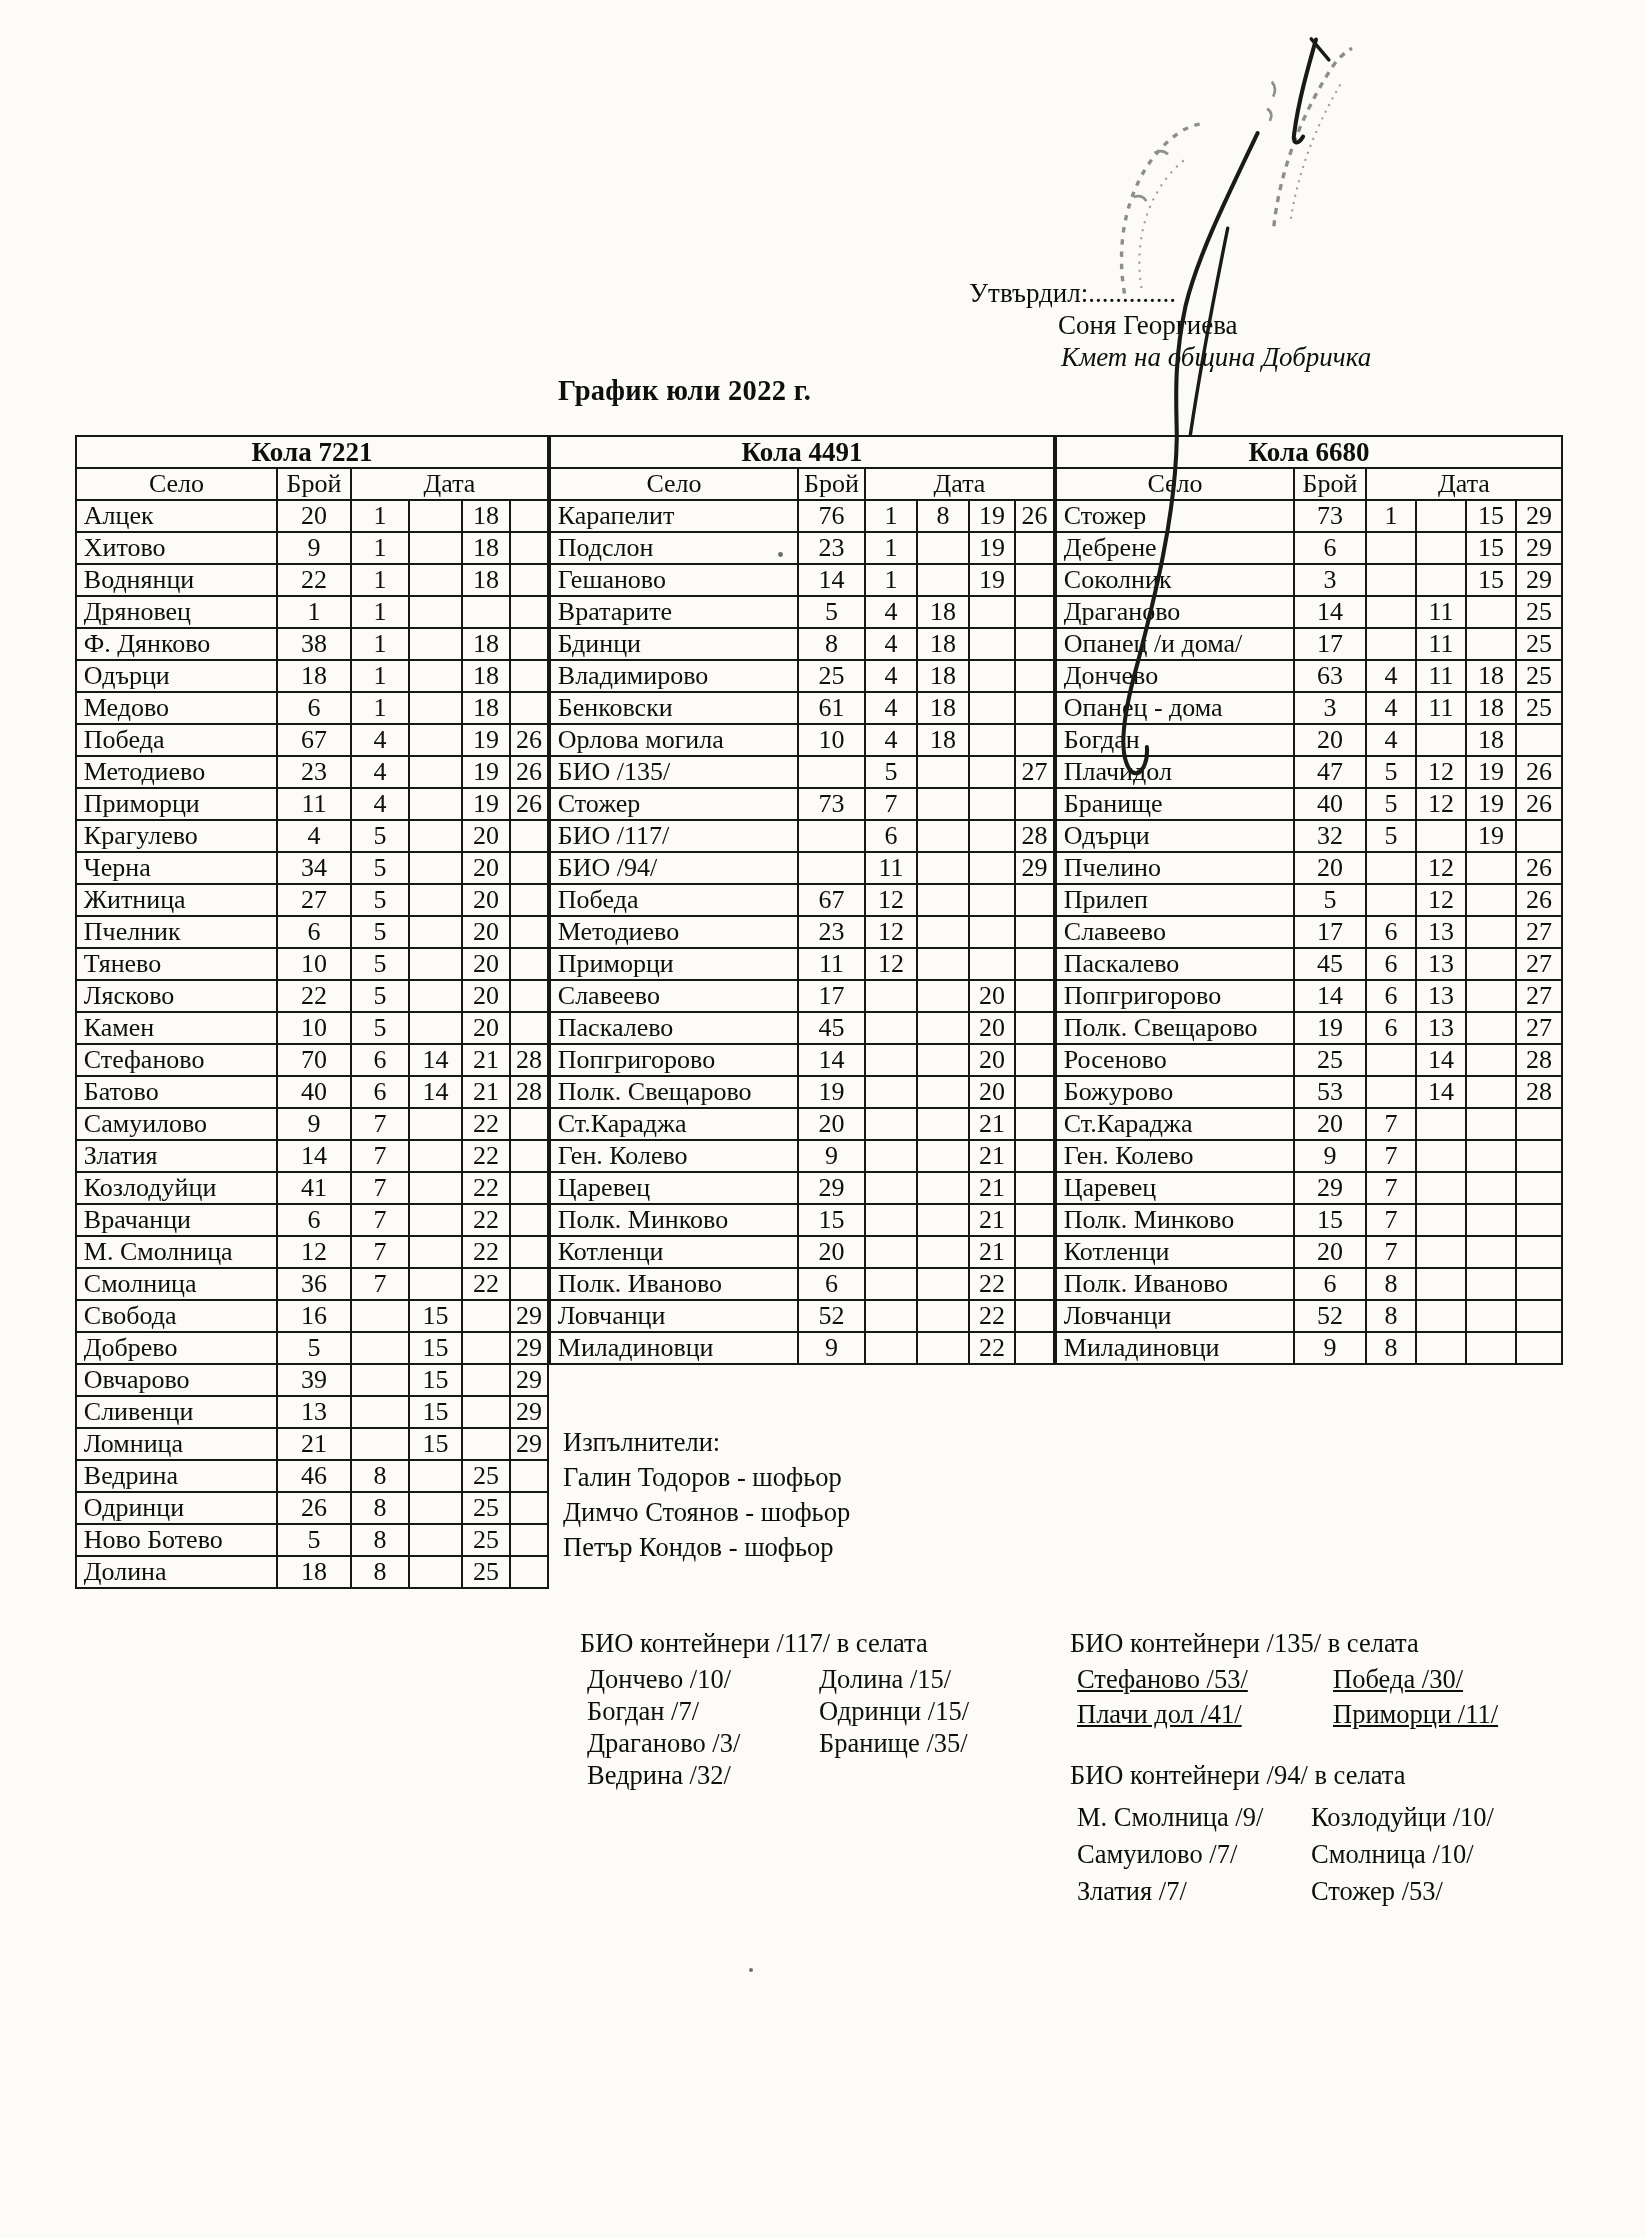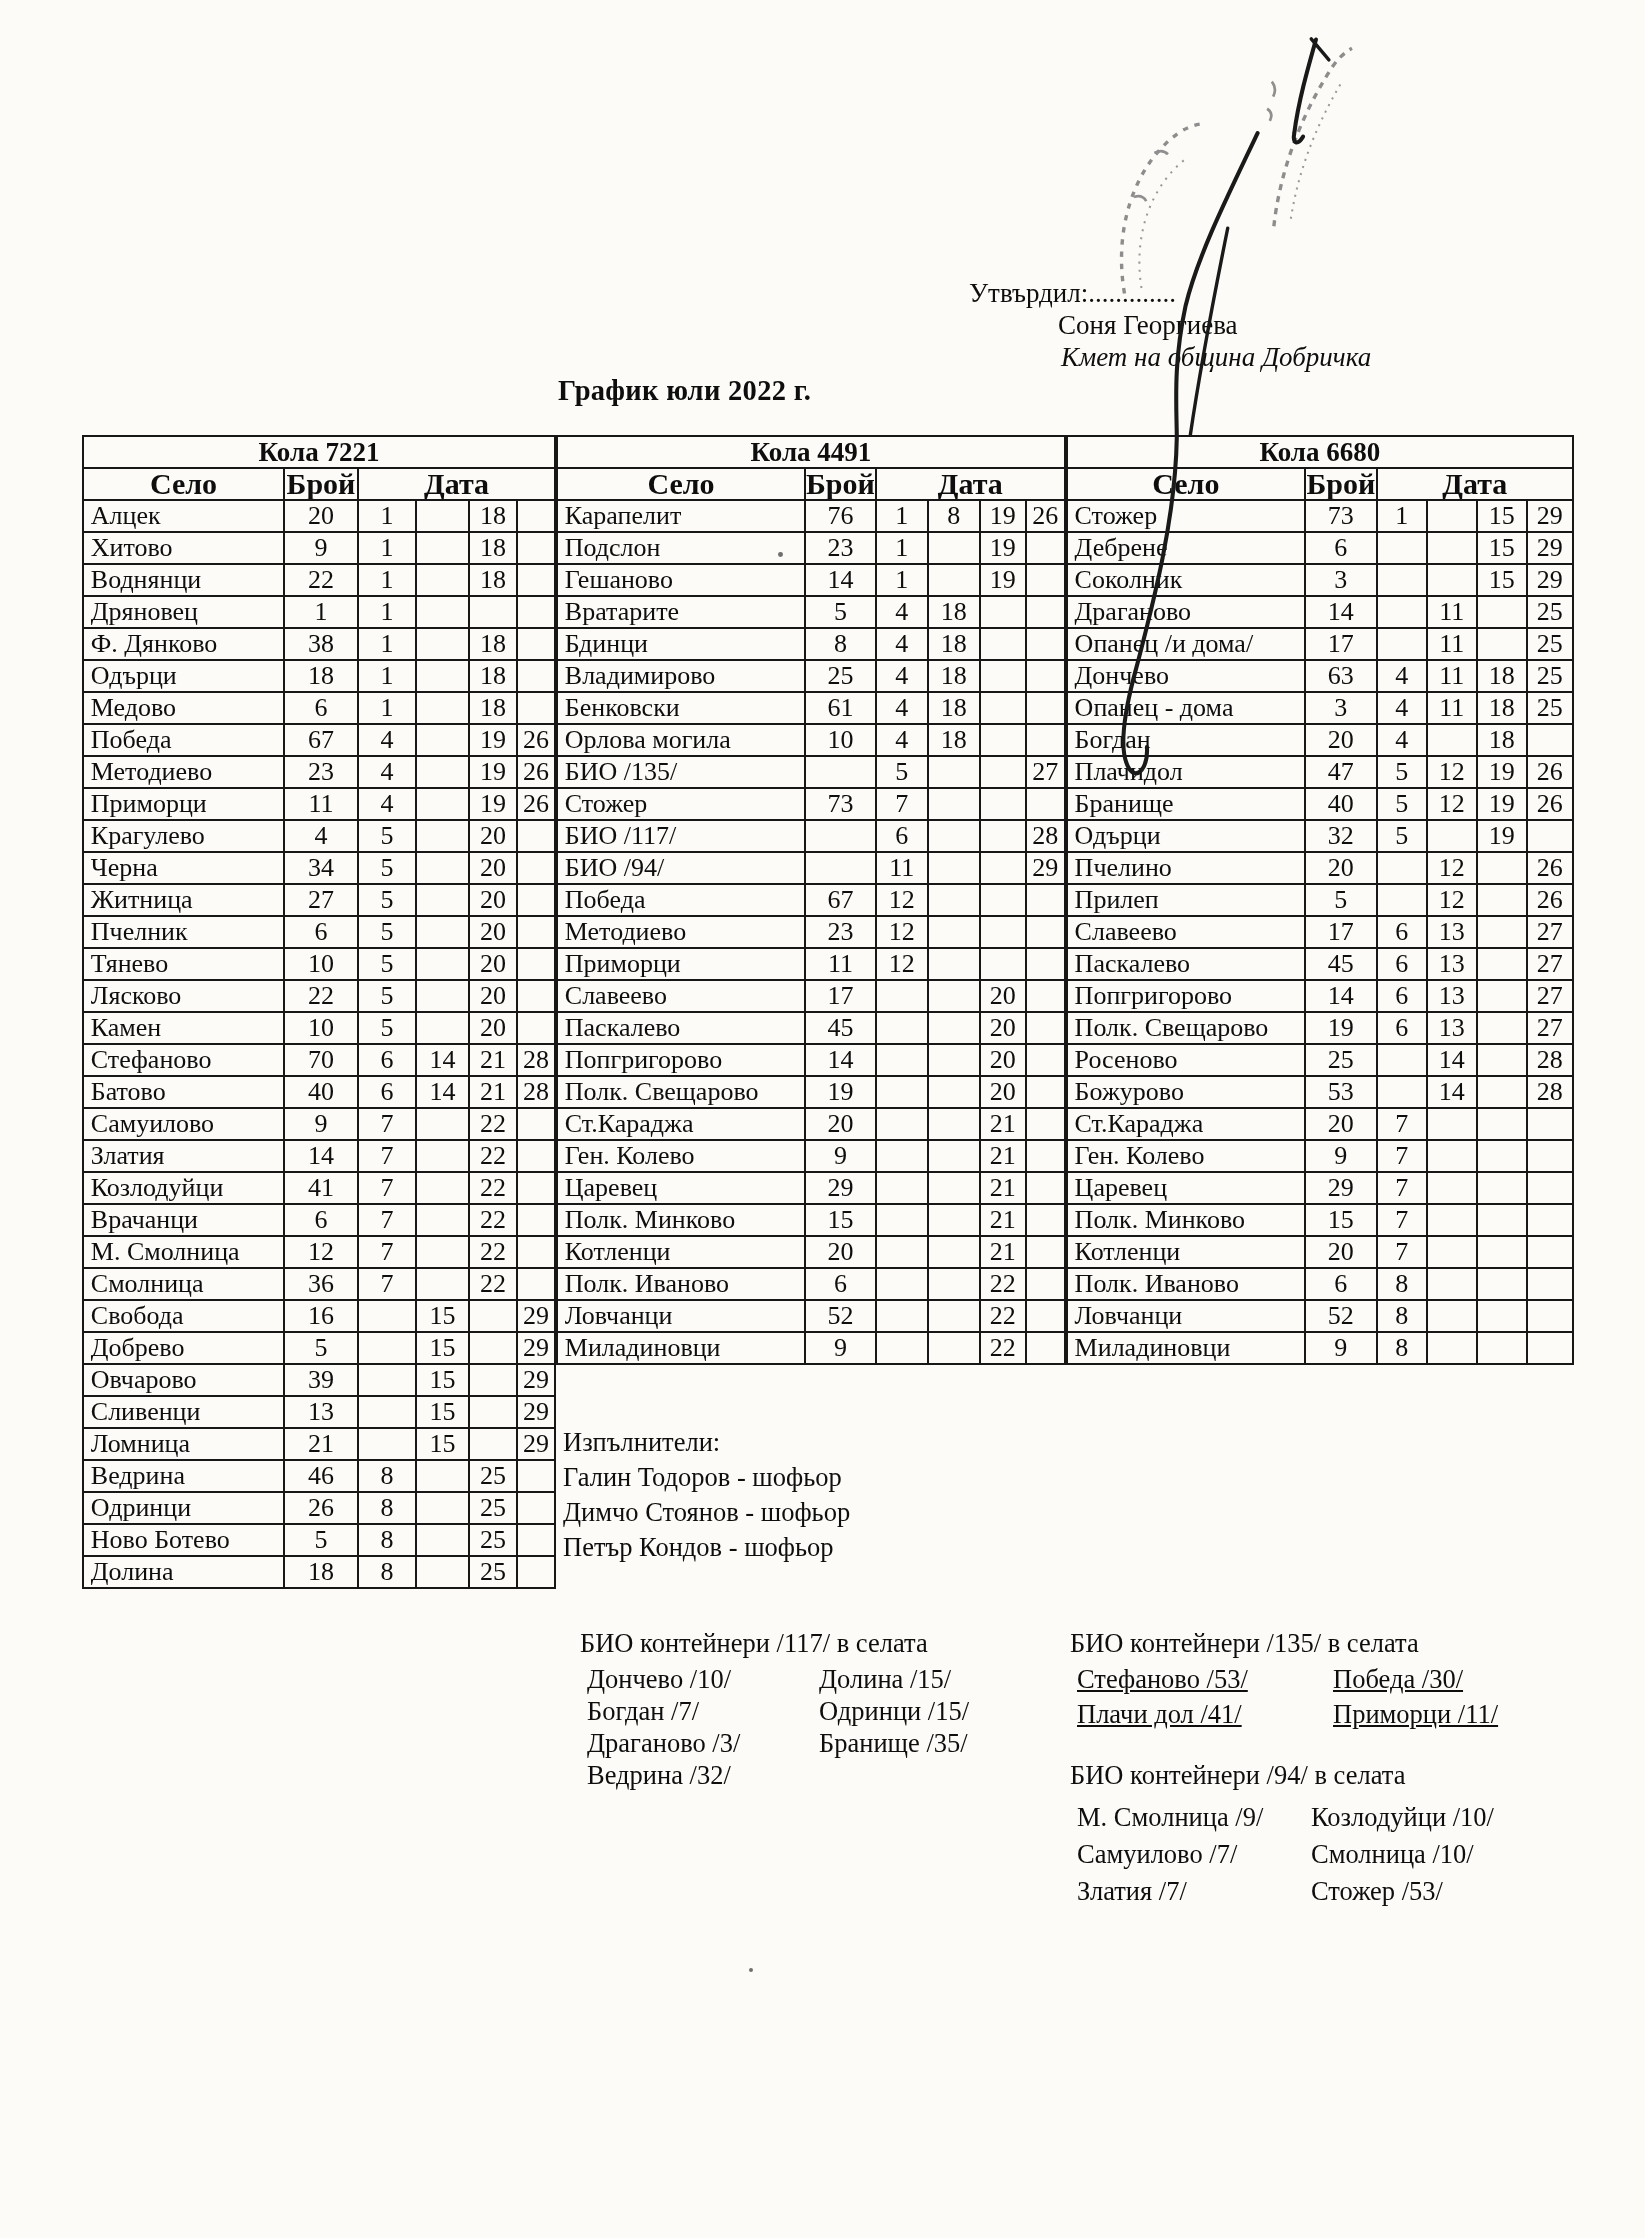--- a/index.html
+++ b/index.html
@@ -10,28 +10,28 @@
     font-family:"Liberation Serif","DejaVu Serif",serif;
     overflow:hidden;
   }
   
   .approve { position:absolute; left:969px; top:277px; font-size:27px; line-height:32px; }
   .approve .a2 { margin-left:89px; }
   .approve .a3 { margin-left:92px; font-style:italic; }
   
   .doc-title { position:absolute; left:558px; top:375px; font-size:28.5px; font-weight:700; letter-spacing:0.3px; }
   
-  .tables-row { position:absolute; left:82px; top:435px; display:flex; align-items:flex-start; }
+  .tables-row { position:absolute; left:75px; top:435px; display:flex; align-items:flex-start; }
   table.sched { border-collapse:collapse; table-layout:fixed; }
   .sched th, .sched td {
     border:2px solid #171717; padding:0; white-space:nowrap; overflow:hidden;
     font-size:26px; line-height:30px; height:32px; font-weight:400;
   }
   .sched thead tr.car-row th { height:30px; font-size:27px; font-weight:700; text-align:center; }
-  .sched thead tr.cols-row th { height:26.5px; font-size:30px; font-weight:700; text-align:center; }
+  .sched thead tr.cols-row th { height:26.5px; font-size:26px; font-weight:400; text-align:center; }
   .sched td.v { text-align:left; padding-left:6.8px; }
   .sched td.c, .sched td.d { text-align:center; }
   
   .executors { position:absolute; left:563px; top:1425px; font-size:26.5px; line-height:35px; }
   
   .bio { position:absolute; font-size:26.5px; }
   .bio .bio-title { white-space:nowrap; }
   .bio .bio-col { position:absolute; white-space:nowrap;margin-left:7px; }
   .bio-117 { left:580px; top:1628px; }
   .bio-117 .bio-col { top:35px; line-height:32px; }

